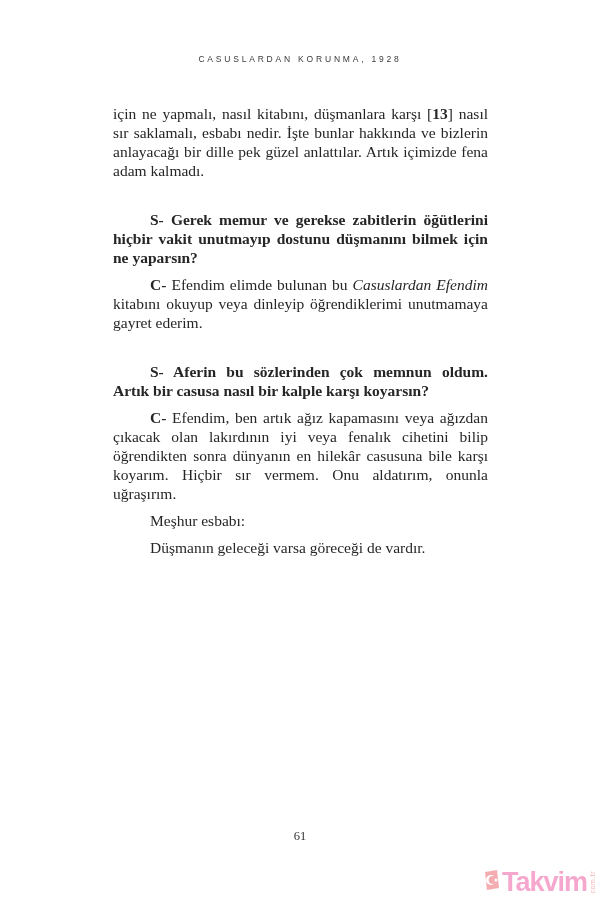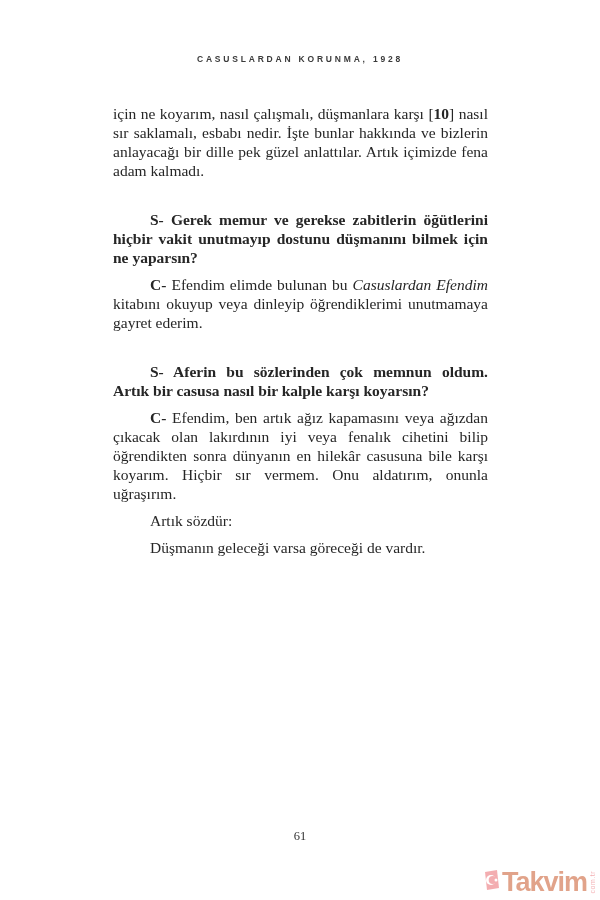--- a/index.html
+++ b/index.html
@@ -13,21 +13,21 @@
     color: #262626;
   }
   .running-header {
     position: absolute;
     top: 54px;
     left: 0;
     width: 100%;
     text-align: center;
     font-family: "Liberation Sans", "DejaVu Sans", sans-serif;
     font-size: 8.5px;
-    font-weight: 700;
+    font-weight: 400;
     letter-spacing: 2.8px;
     color: #3a3a3a;
   }
   .text-block {
     position: absolute;
     top: 104px;
     left: 113px;
     width: 375px;
     font-size: 15.5px;
     line-height: 19px;
@@ -60,21 +60,21 @@
     bottom: 4px;
     display: flex;
     align-items: center;
     opacity: 0.48;
   }
   .watermark .wordmark {
     font-family: "Liberation Sans", "DejaVu Sans", sans-serif;
     font-weight: 700;
     font-size: 27px;
     letter-spacing: -1px;
-    color: #c2410c;
+    color: #ec4899;
     text-shadow: 0 0 2px #ffffff;
     line-height: 1;
   }
   .watermark .domain {
     writing-mode: vertical-rl;
     transform: rotate(180deg);
     font-family: "Liberation Sans", "DejaVu Sans", sans-serif;
     font-size: 7px;
     color: #e8555c;
     margin-left: 2px;
@@ -84,31 +84,31 @@
 </style>
 </head>
 <body>
 
 <div class="page">
 
   <div class="running-header">CASUSLARDAN KORUNMA, 1928</div>
 
   <div class="text-block">
 
-    <p class="no-indent"><span>için ne koyarım, nasıl çalışmalı, düşmanlara karşı </span><span><span>[</span><span class="ref-num">10</span><span>]</span></span><span> nasıl sır saklamalı, esbabı nedir. İşte bunlar hakkında ve bizlerin anlayacağı bir dille pek güzel anlattılar. Artık içimizde fena adam kalmadı.</span></p>
+    <p class="no-indent"><span>için ne yapmalı, nasıl kitabını, düşmanlara karşı </span><span><span>[</span><span class="ref-num">13</span><span>]</span></span><span> nasıl sır saklamalı, esbabı nedir. İşte bunlar hakkında ve bizlerin anlayacağı bir dille pek güzel anlattılar. Artık içimizde fena adam kalmadı.</span></p>
 
     <p class="question">S- Gerek memur ve gerekse zabitlerin öğütlerini hiçbir vakit unutmayıp dostunu düşmanını bilmek için ne yaparsın?</p>
 
     <p><span class="speaker">C-</span><span> Efendim elimde bulunan bu </span><span class="italic">Casuslardan Efendim</span><span> kitabını okuyup veya dinleyip öğrendiklerimi unutmamaya gayret ederim.</span></p>
 
     <p class="question">S- Aferin bu sözlerinden çok memnun oldum. Artık bir casusa nasıl bir kalple karşı koyarsın?</p>
 
     <p><span class="speaker">C-</span><span> Efendim, ben artık ağız kapamasını veya ağızdan çıkacak olan lakırdının iyi veya fenalık cihetini bilip öğrendikten sonra dünyanın en hilekâr casusuna bile karşı koyarım. Hiçbir sır vermem. Onu aldatırım, onunla uğraşırım.</span></p>
 
-    <p>Artık sözdür:</p>
+    <p>Meşhur esbabı:</p>
 
     <p>Düşmanın geleceği varsa göreceği de vardır.</p>
 
   </div>
 
   <div class="page-number">61</div>
 
   <div class="watermark">
     <span class="emblem">
       <svg width="16" height="24" viewBox="0 0 16 24">

